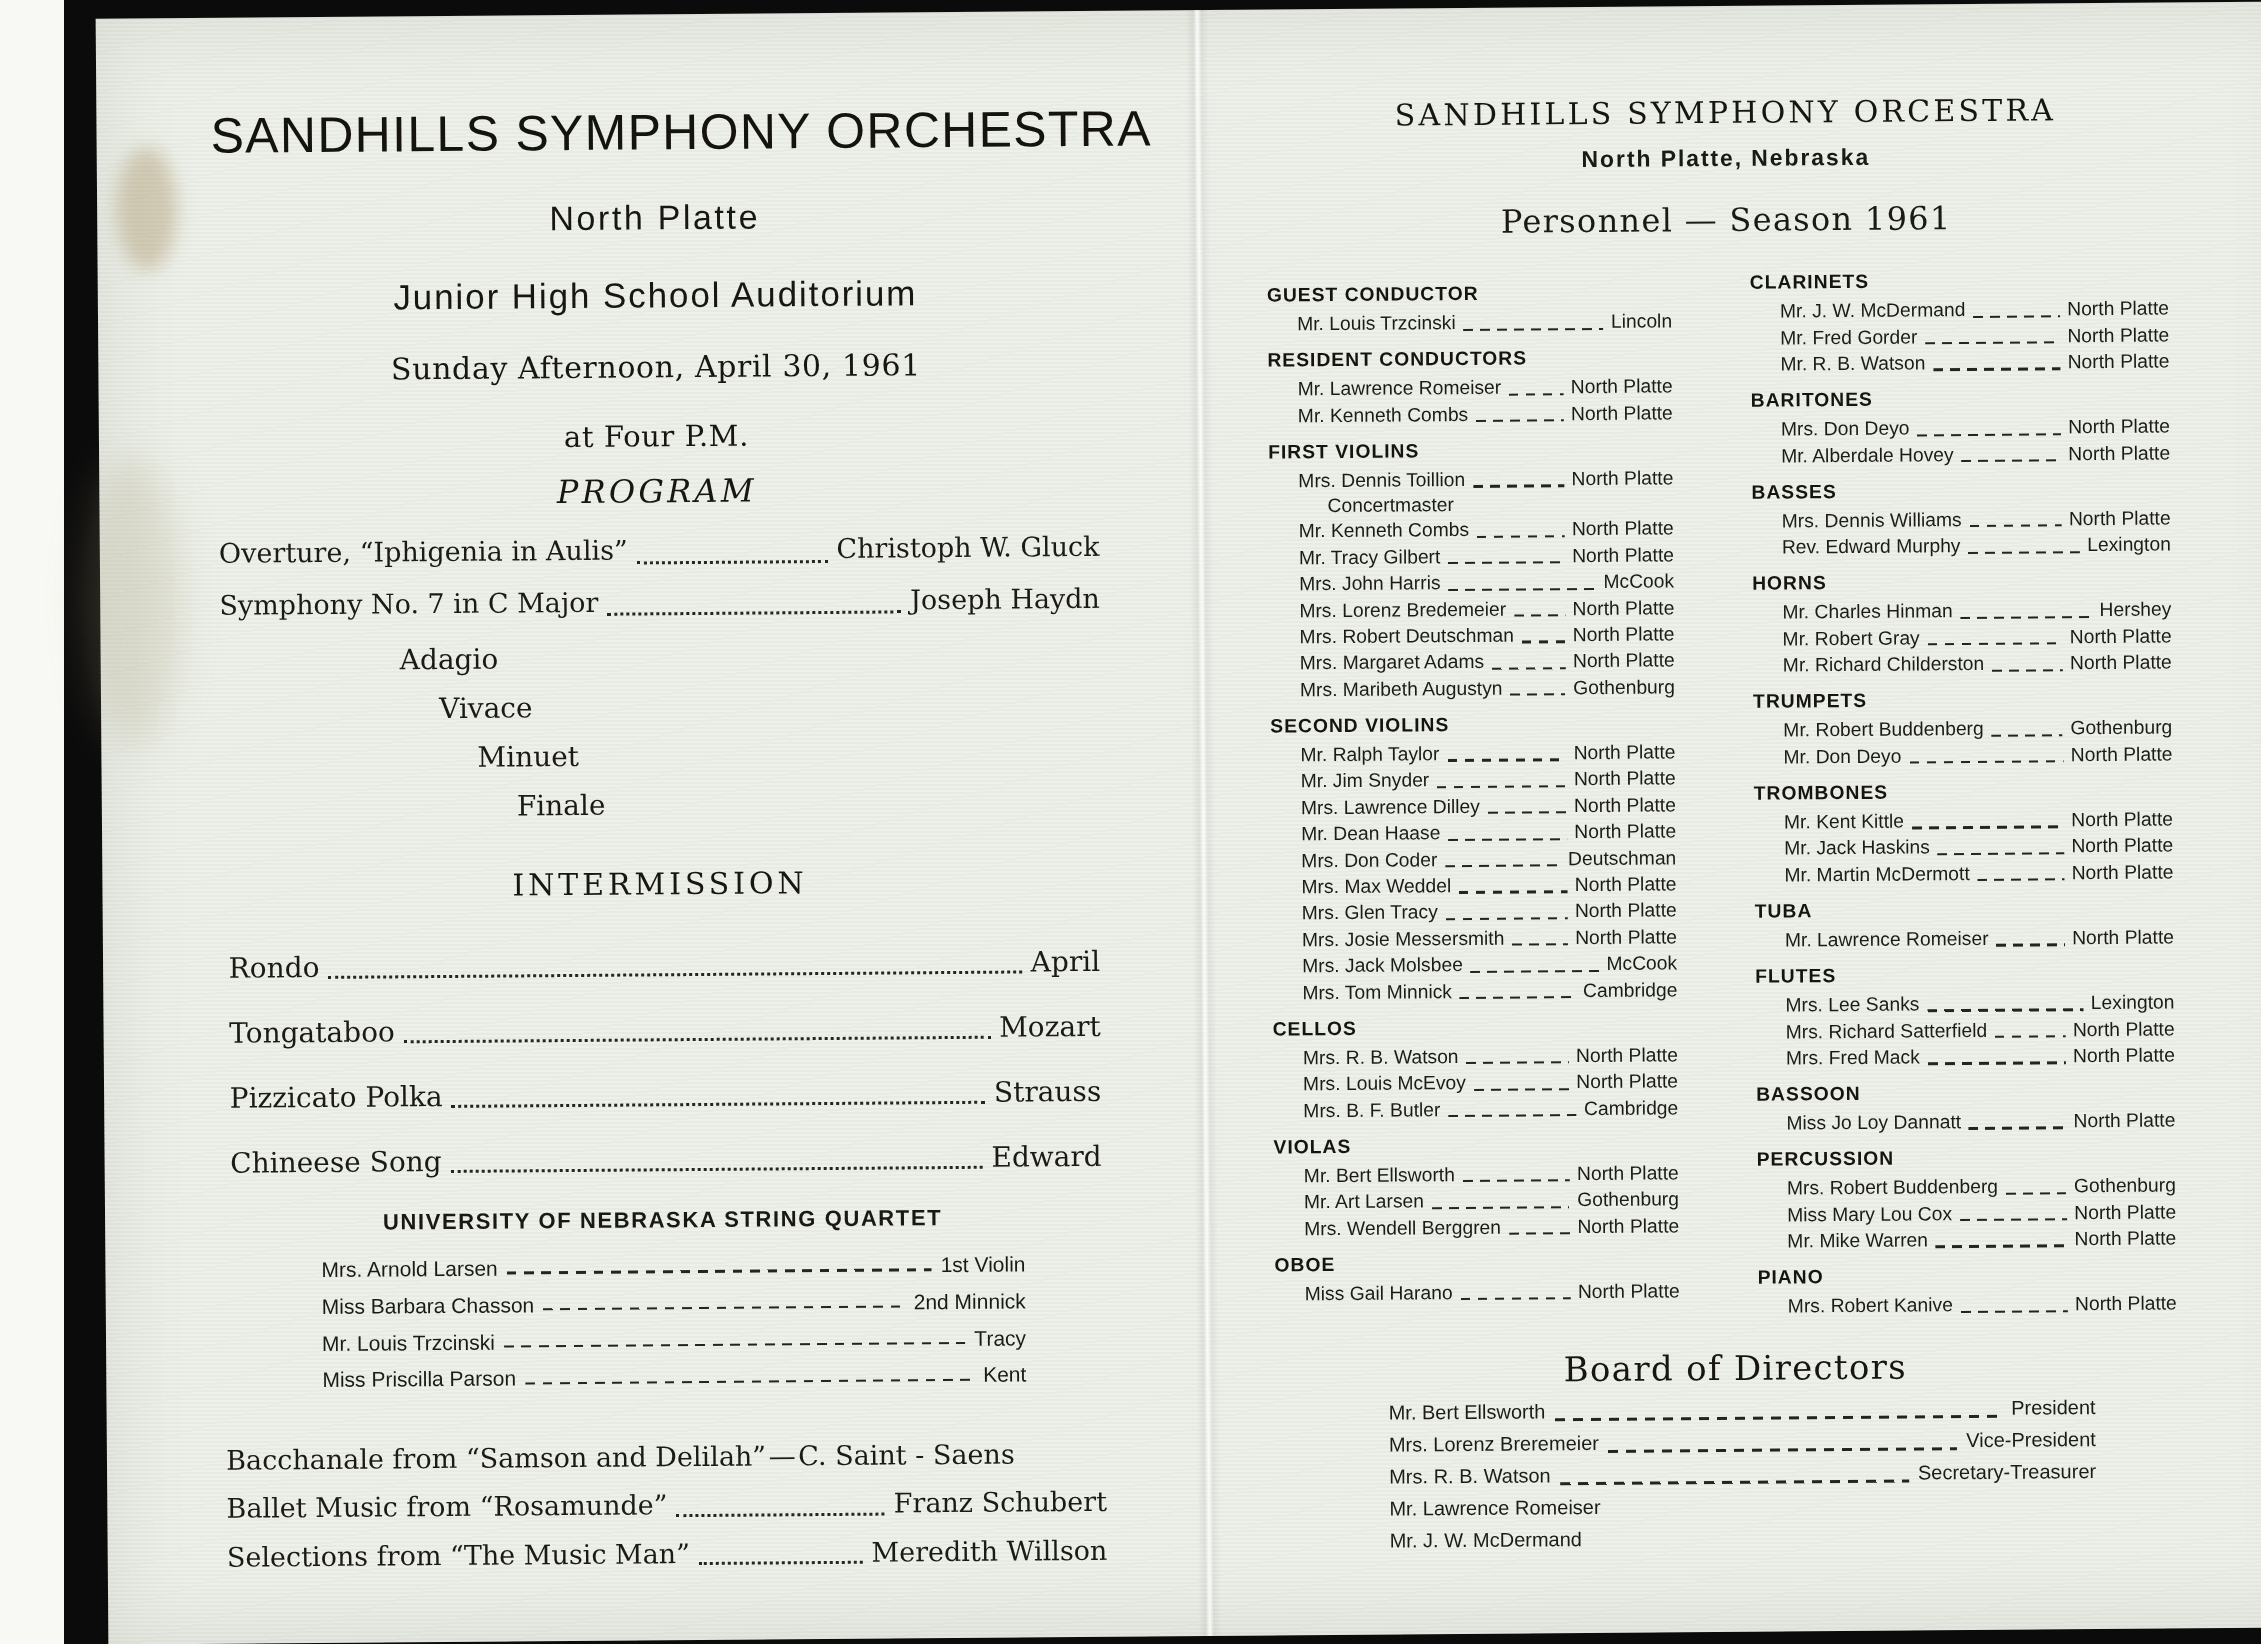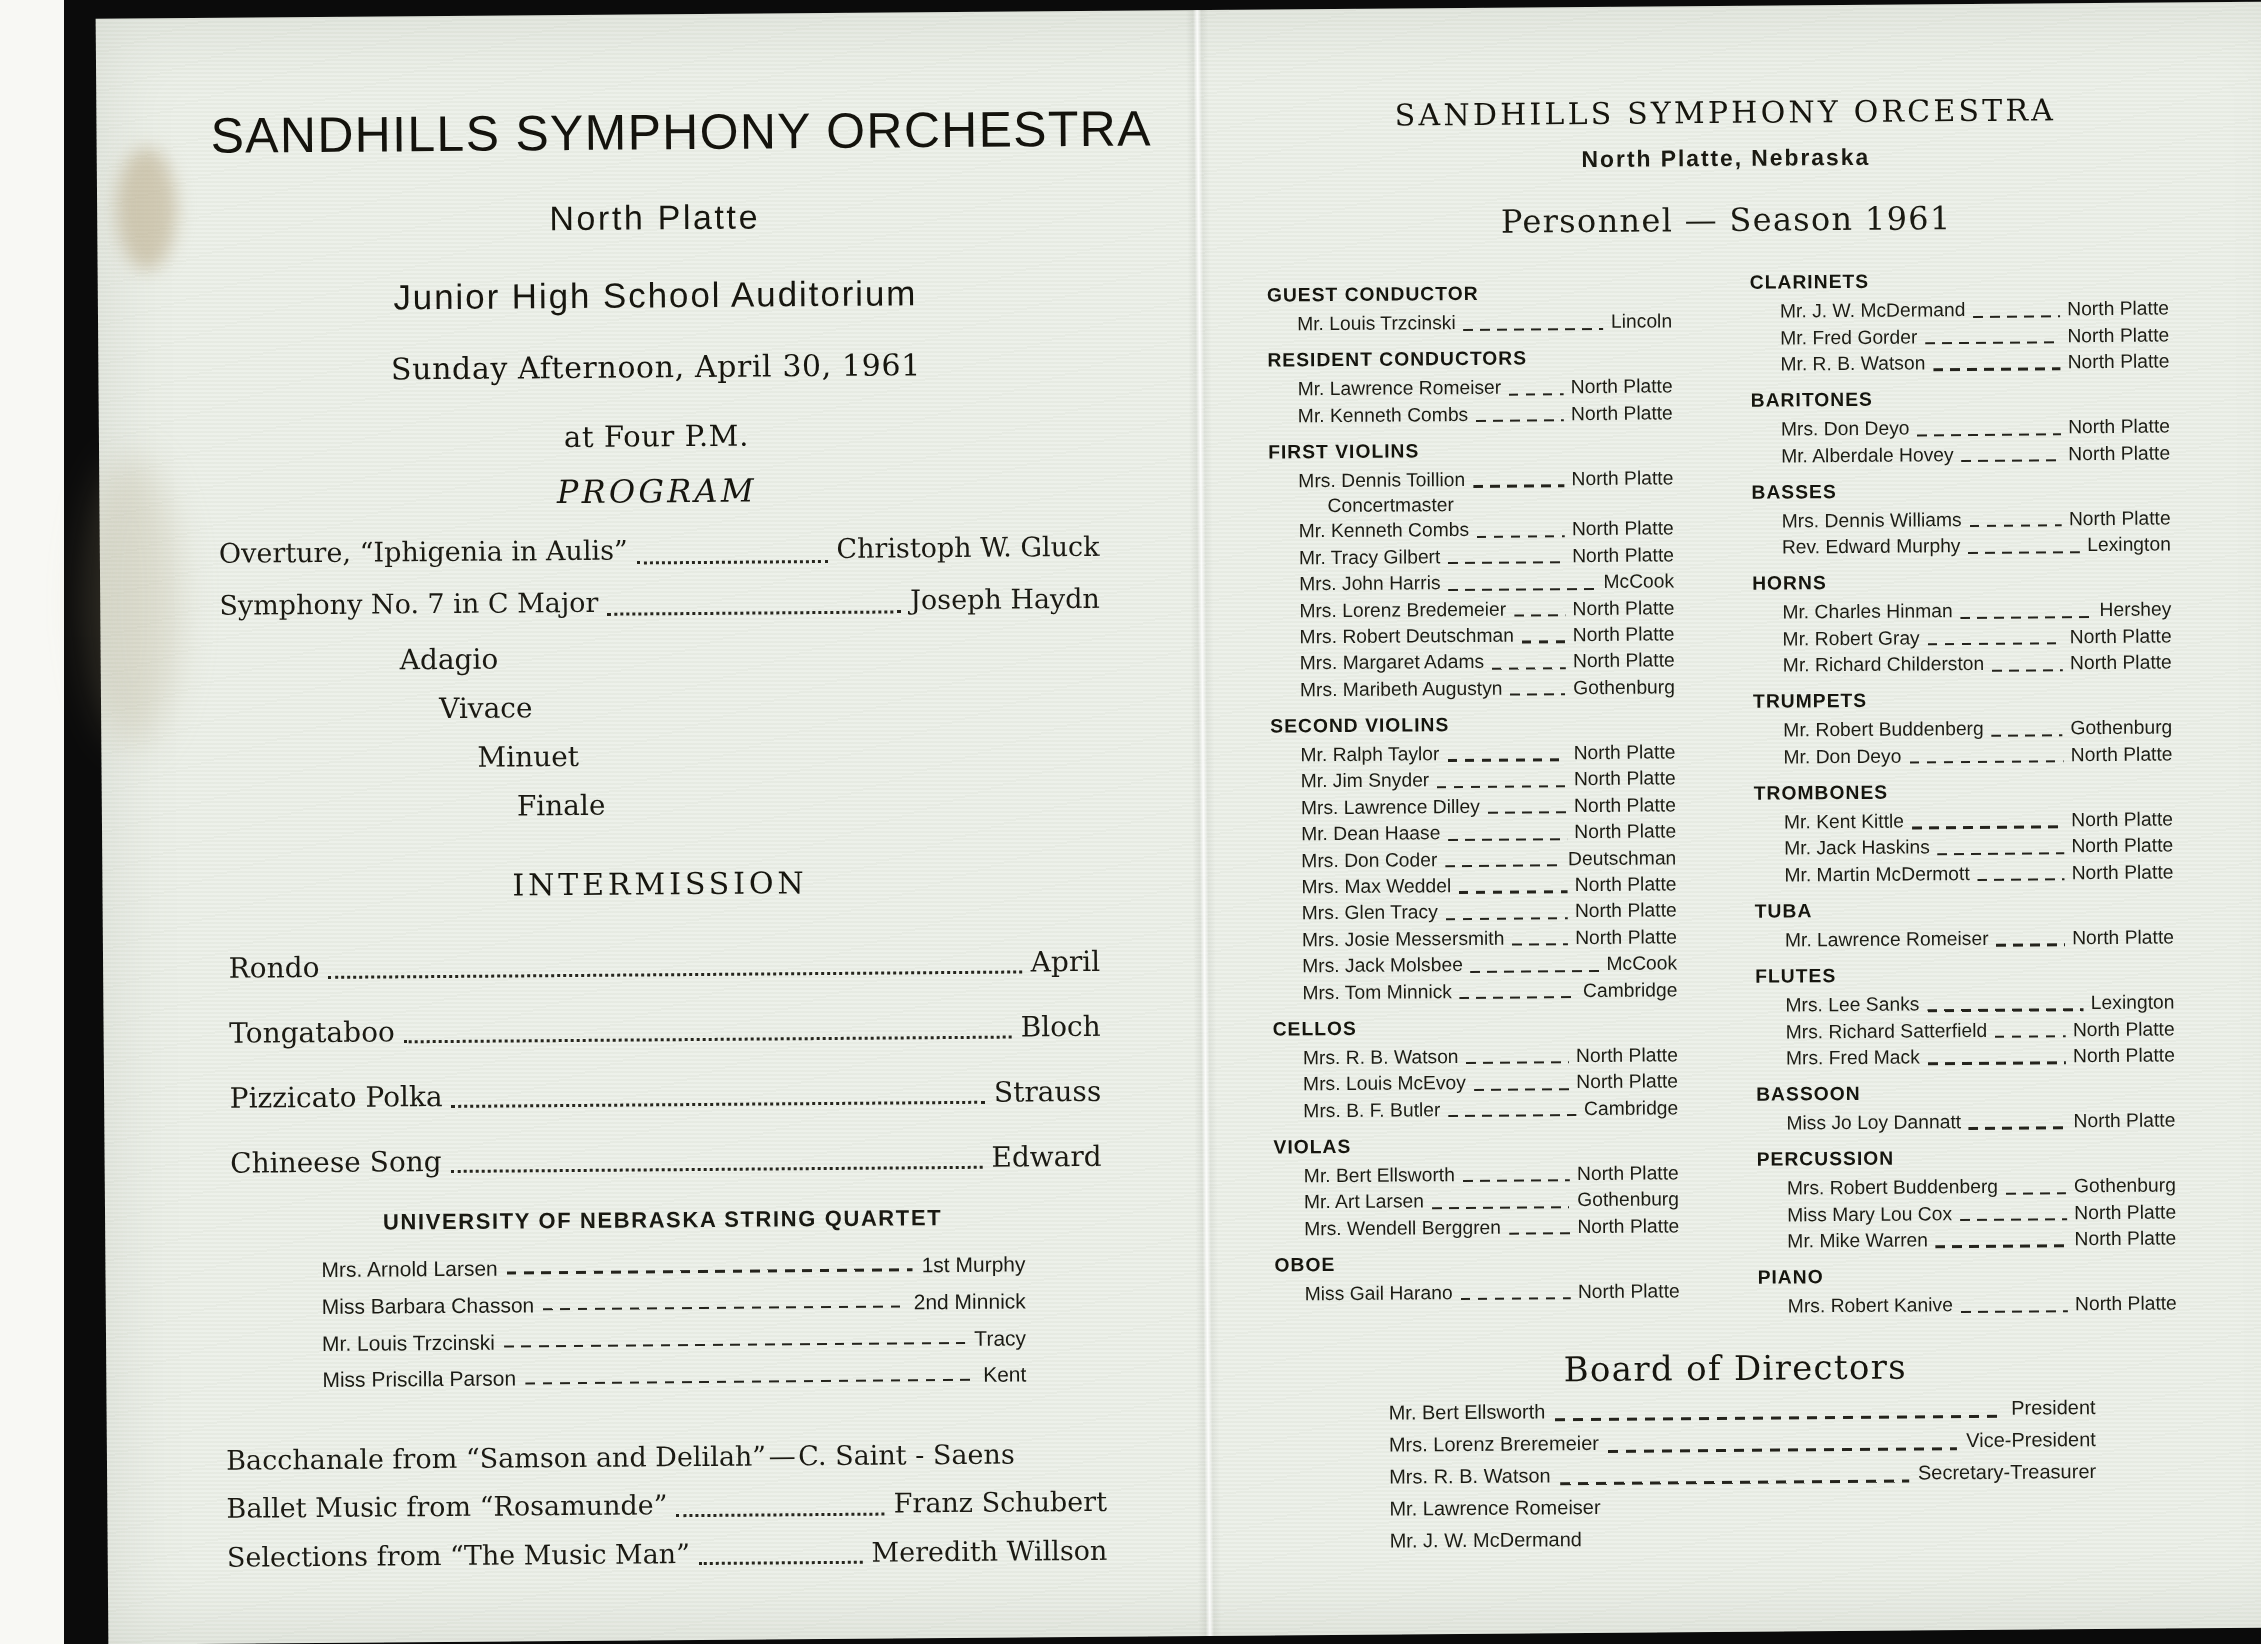--- a/index.html
+++ b/index.html
@@ -117,39 +117,39 @@
     <div class="center serif lp-intermission">INTERMISSION</div>
     <div id="intermission-list" class="serif">
         <div class="irow">
           <span>Rondo</span>
           <span class="leader dots"></span>
           <span>April</span>
         </div>
         <div class="irow">
           <span>Tongataboo</span>
           <span class="leader dots"></span>
-          <span>Bloch</span>
+          <span>Mozart</span>
         </div>
         <div class="irow">
           <span>Pizzicato Polka</span>
           <span class="leader dots"></span>
           <span>Strauss</span>
         </div>
         <div class="irow">
           <span>Chineese Song</span>
           <span class="leader dots"></span>
           <span>Edward</span>
         </div>
       </div>
     <div class="center sans lp-quartet-heading">UNIVERSITY OF NEBRASKA STRING QUARTET</div>
     <div id="quartet-list" class="sans">
         <div class="qrow">
           <span>Mrs. Arnold Larsen</span>
           <span class="leader dash"></span>
-          <span>1st Murphy</span>
+          <span>1st Violin</span>
         </div>
         <div class="qrow">
           <span>Miss Barbara Chasson</span>
           <span class="leader dash"></span>
           <span>2nd Minnick</span>
         </div>
         <div class="qrow">
           <span>Mr. Louis Trzcinski</span>
           <span class="leader dash"></span>
           <span>Tracy</span>

